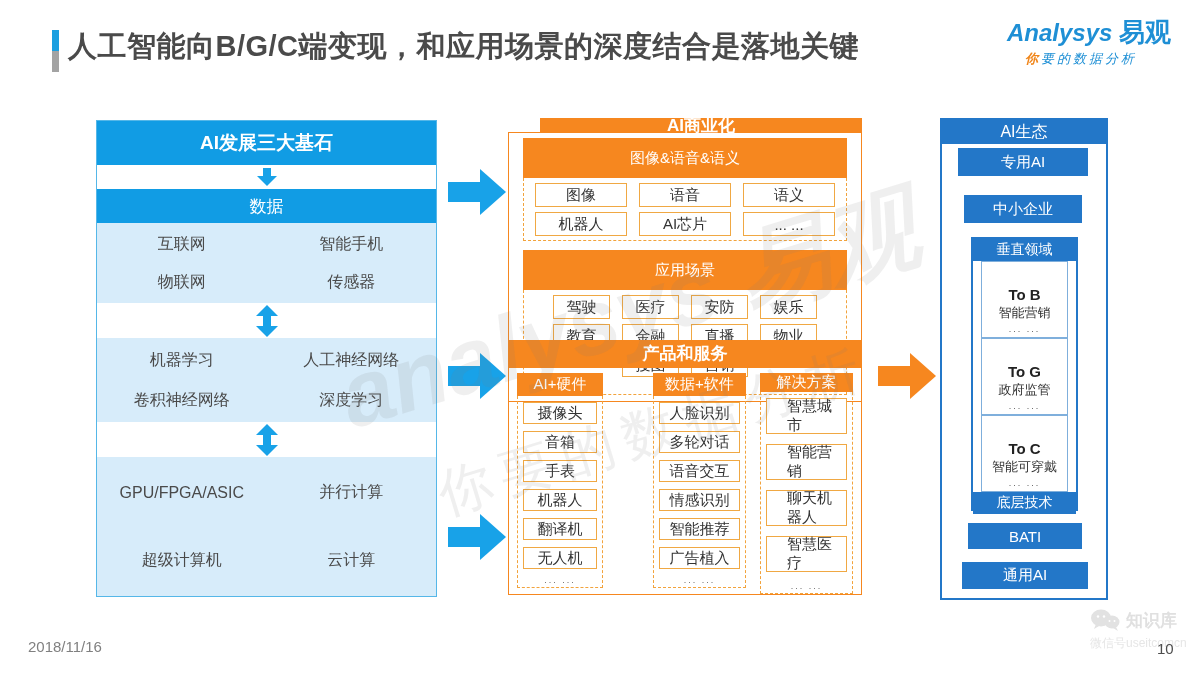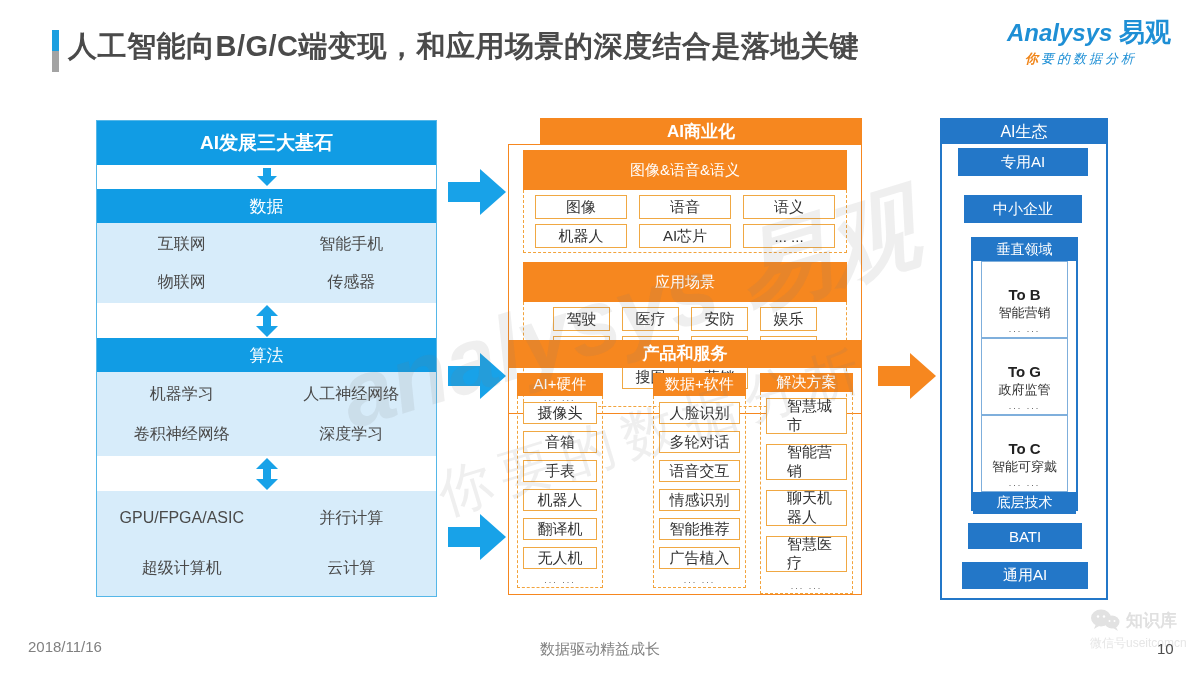--- a/index.html
+++ b/index.html
@@ -22,21 +22,21 @@
   .lp-title{height:44px;font-size:19px;font-weight:bold;}
   .lp-gap1{height:24px;display:flex;align-items:center;justify-content:center;}
   .lp-gap2{height:35px;display:flex;align-items:center;justify-content:center;}
   .lp-sec{height:34px;font-size:17px;}
   .lp-body{background:#d7ecfa;display:grid;grid-template-columns:1fr 1fr;align-items:center;
            justify-items:center;color:#4a4a4a;font-size:16px;padding:2px 0;}
   .lp-b1{height:76px;} .lp-b2{height:80px;} .lp-b3{flex:1;}
   
   .orange-bar{background:#f6871f;color:#fff;display:flex;align-items:center;justify-content:center;}
   .mb1{position:absolute;left:508px;top:118px;width:354px;box-sizing:border-box;}
-  .mb1-title{height:26px;font-size:17px;font-weight:bold;margin-left:32px;}
+  .mb1-title{height:14px;font-size:17px;font-weight:bold;margin-left:32px;}
   .mb1-wrap{border:1px solid #f6871f;padding:5px 12px 6px;box-sizing:border-box;}
   .group-title{height:40px;font-size:15px;margin:0 2px;}
   .group-items{border:1px dashed #f2a33c;border-top:none;margin:0 2px;padding:5px 6px 4px;
                display:flex;flex-wrap:wrap;gap:5px 12px;justify-content:center;}
   .obox{background:#fff;border:1px solid #f0a843;height:24px;display:flex;align-items:center;
         justify-content:center;font-size:15px;color:#333;box-sizing:border-box;}
   .w92{width:92px;} .w56{width:57px;}
   .g2more{width:100%;font-size:9px;color:#666;letter-spacing:2px;padding-left:14px;line-height:8px;}
   .grp2{margin-top:9px;}
   .mb2{position:absolute;left:508px;top:340px;width:354px;box-sizing:border-box;}
@@ -115,21 +115,20 @@
       <span>物联网</span>
       <span>传感器</span>
     </div>
     <div class="lp-gap2">
       <svg width="22" height="32" viewBox="0 0 22 32">
           <polygon points="11,0 22,11 0,11" fill="#18a2e8"></polygon>
           <rect x="7" y="11" width="8" height="10" fill="#18a2e8"></rect>
           <polygon points="0,21 22,21 11,32" fill="#18a2e8"></polygon>
         </svg>
     </div>
-    <div class="blue-bar lp-sec">算法</div>
     <div class="lp-body lp-b2">
       <span>机器学习</span>
       <span>人工神经网络</span>
       <span>卷积神经网络</span>
       <span>深度学习</span>
     </div>
     <div class="lp-gap2">
       <svg width="22" height="32" viewBox="0 0 22 32">
           <polygon points="11,0 22,11 0,11" fill="#18a2e8"></polygon>
           <rect x="7" y="11" width="8" height="10" fill="#18a2e8"></rect>
@@ -277,15 +276,14 @@
         <circle cx="19.5" cy="13" r="1" fill="#fff"></circle>
           <circle cx="24.5" cy="13" r="1" fill="#fff"></circle>
       </svg>
       <span class="wc-name">知识库</span>
     </div>
     <div class="wc-id">微信号useitcomcn</div>
   </div>
   <div class="page-num">10</div>
 
   <div class="f-date">2018/11/16</div>
-  <div class="f-slogan">数据驱动精益成长</div>
 
 </div>
 
 </body></html>

